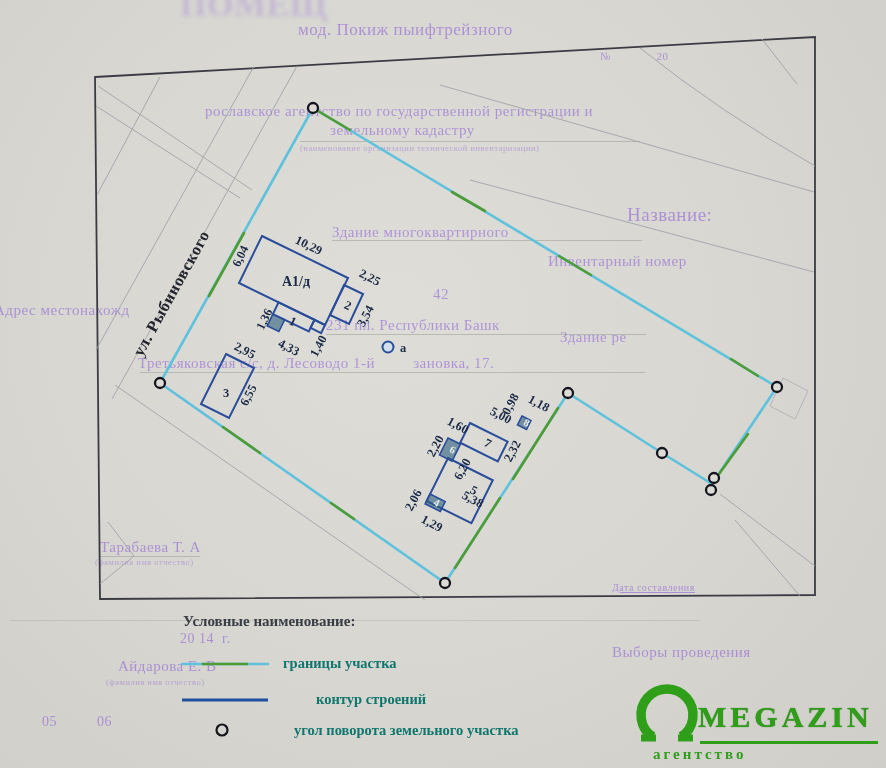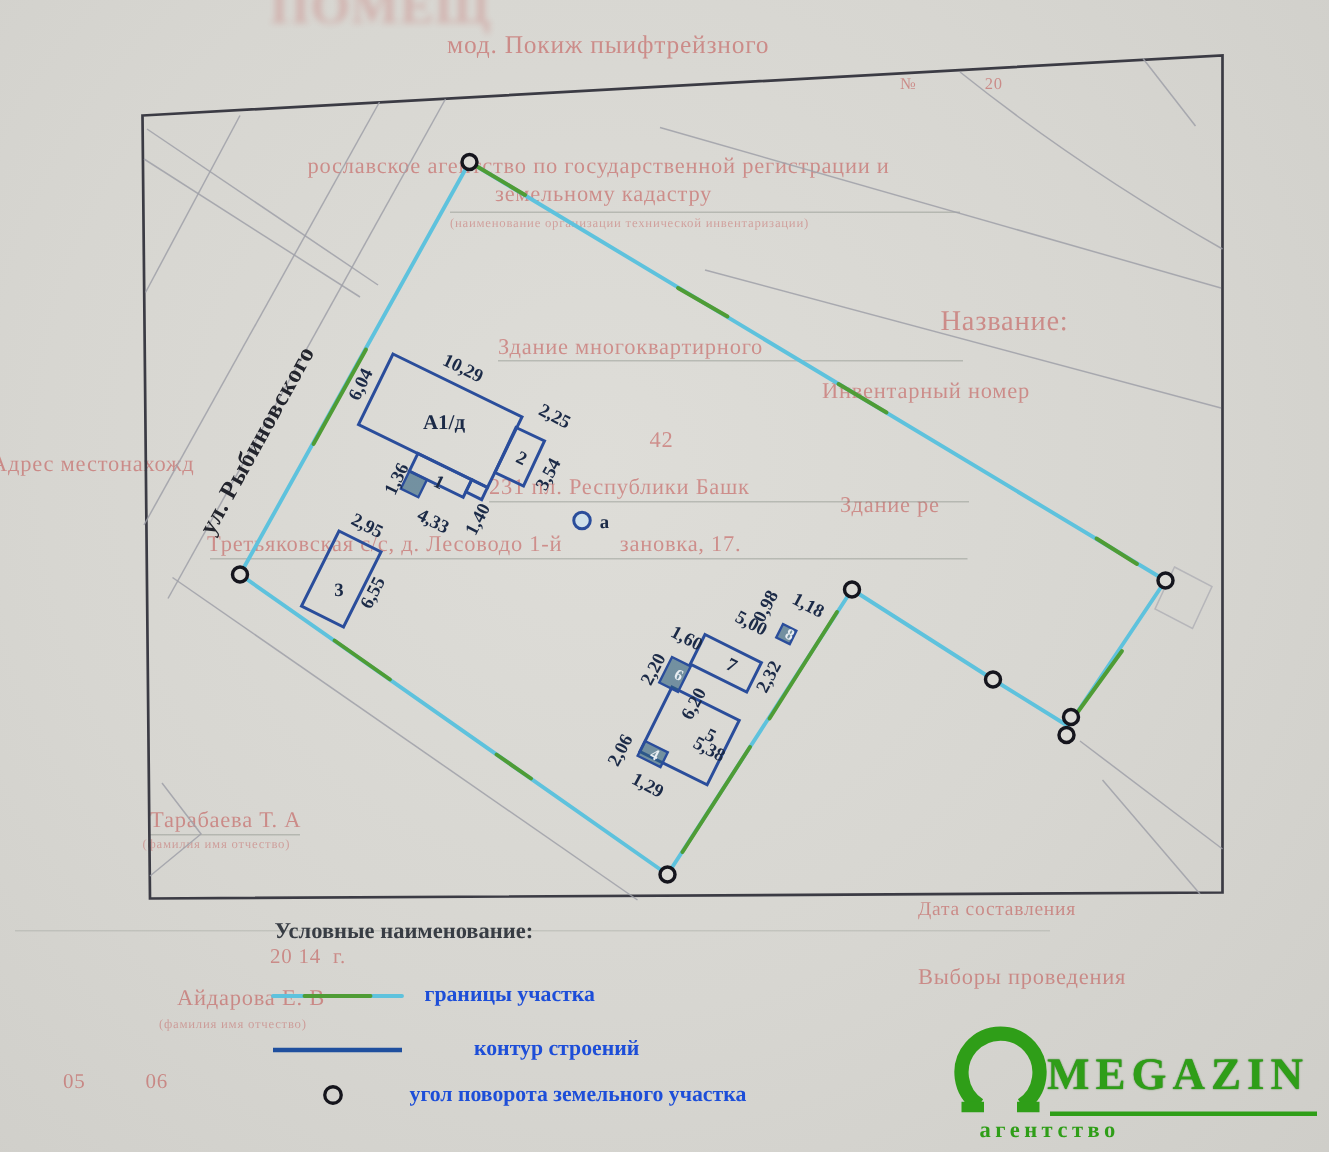--- a/index.html
+++ b/index.html
@@ -4,21 +4,21 @@
 <style>
   html,body{margin:0;padding:0;}
   body{
     width:886px;height:768px;position:relative;overflow:hidden;
     background:#d8d7d2;
     background-image:radial-gradient(circle at 45% 40%, #deddd8 0%, #d7d6d1 55%, #cfcec9 100%);
     font-family:"Liberation Serif","DejaVu Serif",serif;
   }
   
   .bleed{
-    position:absolute;z-index:1;color:#b91c1c;opacity:.40;
+    position:absolute;z-index:1;color:#6d28d9;opacity:.40;
     filter:blur(.5px);white-space:pre;letter-spacing:.5px;
     font-family:"Liberation Serif","DejaVu Serif",serif;
   }
   .bleed-rule{position:absolute;z-index:1;height:1px;background:rgba(100,110,100,.30);filter:blur(.4px);}
   
   svg.map{position:absolute;left:0;top:0;z-index:2;}
   .frame{stroke:#3b3b44;stroke-width:1.8;fill:none;}
   .pl{stroke:#9fa0a8;stroke-width:1;fill:none;opacity:.85;}
   .pl2{stroke:#aeaeb4;stroke-width:1;fill:none;opacity:.8;}
   .e-cyan{stroke:var(--boundary_cyan);stroke-width:2.6;stroke-linecap:round;fill:none;}
@@ -27,21 +27,21 @@
   .bld-f{stroke:var(--contour_blue);stroke-width:1.6;fill:rgba(45,95,125,.60);stroke-linejoin:miter;}
   .mk{fill:#dcdbd6;stroke:#15151d;stroke-width:2.3;}
   .pta{fill:#cfe0ea;stroke:var(--contour_blue);stroke-width:2;}
   .dim{font:600 12.5px "Liberation Serif",serif;fill:#1b2a47;text-anchor:middle;}
   .bnum{font:600 12.5px "Liberation Serif",serif;fill:#1b2a47;text-anchor:middle;}
   .bnum-l{font:600 10.5px "Liberation Serif",serif;fill:#e9eef2;text-anchor:middle;}
   .bmain{font:600 14px "Liberation Serif",serif;fill:#1b2a47;text-anchor:middle;}
   .street{font:700 16.5px "Liberation Serif",serif;fill:#23252d;text-anchor:middle;letter-spacing:.5px;}
   
   .legend-title{position:absolute;z-index:3;font:600 15px "Liberation Serif",serif;color:#383d44;}
-  .legend-label{position:absolute;z-index:3;font:600 14.5px "Liberation Serif",serif;color:#1d4ed8;text-align:center;}
+  .legend-label{position:absolute;z-index:3;font:600 14.5px "Liberation Serif",serif;color:#0f766e;text-align:center;}
   
   .logo{position:absolute;z-index:4;}
   .logo-brand{
     position:absolute;left:698px;top:700px;z-index:4;
     font:700 30px "Liberation Serif",serif;letter-spacing:4px;
     color:var(--logo_green);text-shadow:0 0 1px #1c6e0e;
   }
   .logo-underline{position:absolute;left:700px;top:741px;width:178px;height:3px;z-index:4;background:var(--logo_green);}
   .logo-tagline{
     position:absolute;left:653px;top:746px;z-index:4;
@@ -60,21 +60,21 @@
 <div class="bleed" style="left:332px;top:224px;font-size:15px;">Здание многоквартирного</div>
 <div class="bleed" style="left:627px;top:204px;font-size:19px;">Название:</div>
 <div class="bleed" style="left:548px;top:253px;font-size:15px;">Инвентарный номер</div>
 <div class="bleed" style="left:413px;top:286px;font-size:15px;margin-left:20px;">42</div>
 <div class="bleed" style="left:-6px;top:302px;font-size:15px;">Адрес местонахожд</div>
 <div class="bleed" style="left:326px;top:317px;font-size:15px;">231 пл. Республики Башк</div>
 <div class="bleed" style="left:560px;top:329px;font-size:15px;">Здание ре</div>
 <div class="bleed" style="left:138px;top:355px;font-size:15px;">Третьяковская с/с, д. Лесоводо 1-й         зановка, 17.</div>
 <div class="bleed" style="left:100px;top:539px;font-size:15px;">Тарабаева Т. А</div>
 <div class="bleed" style="left:95px;top:557px;font-size:8.5px;opacity:.3;">(фамилия имя отчество)</div>
-<div class="bleed" style="left:612px;top:598px;font-size:13px;">Дата составления</div>
+<div class="bleed" style="left:612px;top:582px;font-size:10px;text-decoration:underline;">Дата составления</div>
 <div class="bleed" style="left:180px;top:603px;font-size:14px;margin-top:28px;">20 14  г.</div>
 <div class="bleed" style="left:612px;top:644px;font-size:15px;">Выборы проведения</div>
 <div class="bleed" style="left:118px;top:658px;font-size:15px;">Айдарова Е. В</div>
 <div class="bleed" style="left:106px;top:677px;font-size:8.5px;opacity:.3;">(фамилия имя отчество)</div>
 <div class="bleed" style="left:42px;top:714px;font-size:14px;">05          06</div>
 
 <div class="bleed-rule" style="left:300px;top:141px;width:340px;"></div>
 <div class="bleed-rule" style="left:332px;top:240px;width:310px;"></div>
 <div class="bleed-rule" style="left:326px;top:334px;width:320px;"></div>
 <div class="bleed-rule" style="left:140px;top:372px;width:505px;"></div>
@@ -190,21 +190,21 @@
     <line class="e-cyan" x1="182" y1="664" x2="268" y2="664"></line>
     <line class="e-green" x1="203" y1="664" x2="247" y2="664"></line>
     <line x1="182" y1="700" x2="268" y2="700" stroke="#1f4f9e" stroke-width="3"></line>
     <circle cx="222" cy="730" r="5.5" fill="none" stroke="#15151c" stroke-width="2.2"></circle>
   </g>
 </svg>
 
 <div class="legend-title" style="left:183px;top:613px;">Условные наименование:</div>
 <div class="legend-label" style="left:283px;top:655px;">границы участка</div>
 <div class="legend-label" style="left:283px;top:691px;margin-left:33px;">контур строений</div>
-<div class="legend-label" style="left:273px;top:722px;">угол поворота земельного участка</div>
+<div class="legend-label" style="left:294px;top:722px;">угол поворота земельного участка</div>
 
 <div class="logo">
   <svg width="74" height="70" style="position:absolute;left:630px;top:682px;" viewBox="0 0 74 70">
     <path d="M22.8,54.8 A26,26 0 1 1 51.2,54.8" fill="none" stroke="#2f9e18" stroke-width="9.5"></path>
     <line x1="11" y1="56" x2="26" y2="56" stroke="#2f9e18" stroke-width="7"></line>
     <line x1="48" y1="56" x2="63" y2="56" stroke="#2f9e18" stroke-width="7"></line>
   </svg>
   <div class="logo-brand">MEGAZIN</div>
   <div class="logo-underline"></div>
   <div class="logo-tagline">агентство недвижимости</div>

